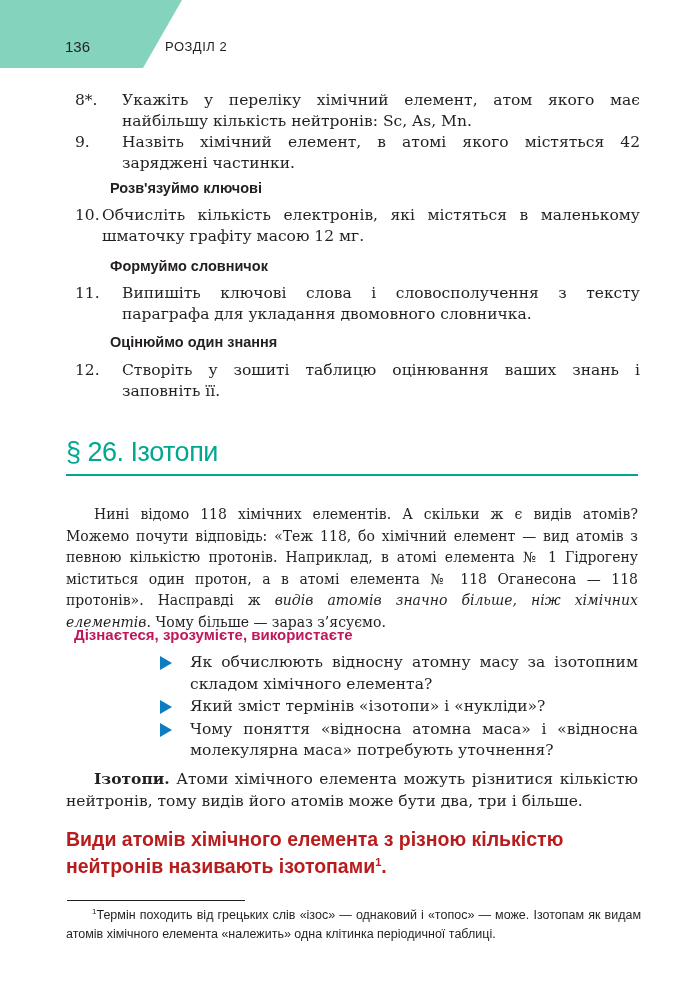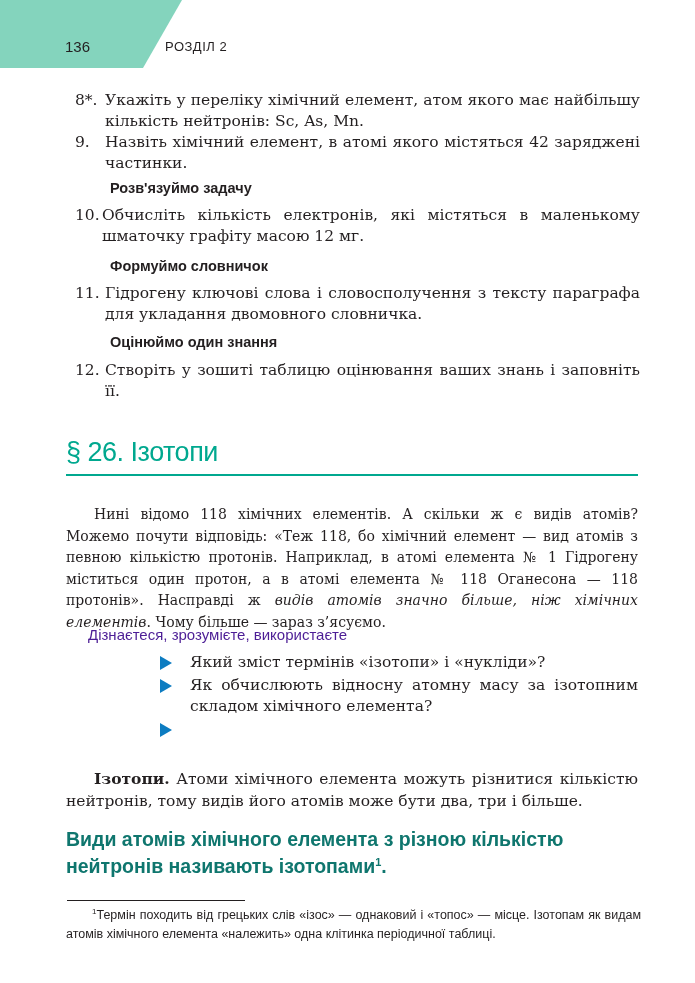--- a/index.html
+++ b/index.html
@@ -7,40 +7,40 @@
   .serif { font-family: "DejaVu Serif", "Liberation Serif", serif; }
   .sans { font-family: "Liberation Sans", "DejaVu Sans", sans-serif; }
 
   .header-band { position: absolute; left: 0; top: 0; width: 182px; height: 68px; }
   .header-band svg { display: block; }
   .page-number { position: absolute; left: 65px; top: 38px; font-size: 15px; color: #231f20; }
   .section-label { position: absolute; left: 165px; top: 39px; font-size: 13px; letter-spacing: 0.5px; color: #231f20; }
 
   .task { position: absolute; left: 75px; width: 565px; font-size: 15.5px; line-height: 21px; }
   .task .num { position: absolute; left: 0; top: 0; }
-  .task .text { margin-left: 30px; display: block; text-align: justify; }
+  .task .text { margin-left: 47px; display: block; text-align: justify; }
   .task.tight .text { margin-left: 27px; }
 
   .subhead { position: absolute; left: 110px; font-size: 14.5px; font-weight: bold; }
 
   .para-title { position: absolute; left: 66px; top: 437px; font-size: 27px; font-weight: normal; color: #00a88f; letter-spacing: -0.5px; }
   .para-rule { position: absolute; left: 66px; top: 474px; width: 572px; height: 2px; background: #00a88f; }
 
   .intro { position: absolute; left: 66px; top: 504px; width: 572px; font-size: 14px; line-height: 21.5px; text-align: justify; text-indent: 28px; }
   .intro i { font-style: italic; }
 
-  .learn-head { position: absolute; left: 88px; top: 626px; font-size: 15px; font-weight: normal; color: #4c1d95; }
+  .learn-head { position: absolute; left: 74px; top: 626px; font-size: 15px; font-weight: bold; color: #be185d; }
   .bullets { position: absolute; left: 160px; top: 652px; width: 478px; }
   .bullet { position: relative; padding-left: 30px; font-size: 15.5px; line-height: 21.5px; margin-bottom: 1px; text-align: justify; }
   .bullet .arrow { position: absolute; left: 0; top: 4px; width: 0; height: 0; border-top: 7px solid transparent; border-bottom: 7px solid transparent; border-left: 12px solid #0d7cc1; }
 
   .body2 { position: absolute; left: 66px; top: 768px; width: 572px; font-size: 15.5px; line-height: 22px; text-align: justify; text-indent: 28px; }
   .body2 b { font-weight: bold; }
 
-  .defn { position: absolute; left: 66px; top: 826px; width: 575px; font-size: 19.5px; line-height: 27px; font-weight: bold; color: #0f766e; }
+  .defn { position: absolute; left: 66px; top: 826px; width: 575px; font-size: 19.5px; line-height: 27px; font-weight: bold; color: #b91c1c; }
   .defn sup { font-size: 11px; vertical-align: super; line-height: 0; }
 
   .fn-rule { position: absolute; left: 67px; top: 900px; width: 178px; height: 1px; background: #231f20; }
   .footnote { position: absolute; left: 66px; top: 906px; width: 575px; font-size: 12.5px; line-height: 19px; text-indent: 26px; text-align: justify; }
   .footnote sup { font-size: 8px; vertical-align: super; line-height: 0; }
 </style>
 </head>
 <body>
 
 <div class="header-band">
@@ -53,56 +53,57 @@
 
 <div class="task serif" style="top:90px;">
   <span class="num">8*.</span>
   <span class="text">Укажіть у переліку хімічний елемент, атом якого має найбільшу кількість нейтронів: Sc, As, Mn.</span>
 </div>
 <div class="task serif" style="top:132px;">
   <span class="num">9.</span>
   <span class="text">Назвіть хімічний елемент, в атомі якого містяться 42 заряджені частинки.</span>
 </div>
 
-<div class="subhead sans" style="top:180px;">Розв'язуймо задачу</div>
+<div class="subhead sans" style="top:180px;">Розв'язуймо ключові</div>
 <div class="task tight serif" style="top:205px;">
   <span class="num">10.</span>
   <span class="text">Обчисліть кількість електронів, які містяться в маленькому шматочку графіту масою 12 мг.</span>
 </div>
 
 <div class="subhead sans" style="top:258px;">Формуймо словничок</div>
 <div class="task serif" style="top:283px;">
   <span class="num">11.</span>
-  <span class="text">Гідрогену ключові слова і словосполучення з тексту параграфа для укладання двомовного словничка.</span>
+  <span class="text">Випишіть ключові слова і словосполучення з тексту параграфа для укладання двомовного словничка.</span>
 </div>
 
 <div class="subhead sans" style="top:334px;">Оцінюймо один знання</div>
 <div class="task serif" style="top:360px;">
   <span class="num">12.</span>
   <span class="text">Створіть у зошиті таблицю оцінювання ваших знань і заповніть її.</span>
 </div>
 
 <div class="para-title sans">§ 26. Ізотопи</div>
 <div class="para-rule"></div>
 
 <div class="intro serif"><span>Нині відомо 118 хімічних елементів. А скільки ж є видів атомів? Можемо почути відповідь: «Теж 118, бо хімічний елемент — вид атомів з певною кількістю протонів. Наприклад, в атомі елемента № 1 Гідрогену міститься один протон, а в атомі елемента № 118 Оганесона — 118 протонів». Насправді ж </span><i>видів атомів значно більше, ніж хімічних елементів</i><span>. Чому більше — зараз з’ясуємо.</span></div>
 
 <div class="learn-head sans">Дізнаєтеся, зрозумієте, використаєте</div>
 <div class="bullets serif">
   <div class="bullet">
     <span class="arrow"></span>
+    <span>Як обчислюють відносну атомну масу за ізотопним складом хімічного елемента?</span>
+  </div>
+  <div class="bullet">
+    <span class="arrow"></span>
     <span>Який зміст термінів «ізотопи» і «нукліди»?</span>
   </div>
   <div class="bullet">
     <span class="arrow"></span>
-    <span>Як обчислюють відносну атомну масу за ізотопним складом хімічного елемента?</span>
-  </div>
-  <div class="bullet">
-    <span class="arrow"></span>
+    <span>Чому поняття «відносна атомна маса» і «відносна молекулярна маса» потребують уточнення?</span>
   </div>
 </div>
 
 <div class="body2 serif"><b>Ізотопи.</b><span> Атоми хімічного елемента можуть різнитися кількістю нейтронів, тому видів його атомів може бути два, три і більше.</span></div>
 
 <div class="defn sans"><span>Види атомів хімічного елемента з різною кількістю нейтронів називають ізотопами</span><sup>1</sup><span>.</span></div>
 
 <div class="fn-rule"></div>
-<div class="footnote sans"><sup>1</sup><span>Термін походить від грецьких слів «ізос» — однаковий і «топос» — місце. Ізотопам як видам атомів хімічного елемента «належить» одна клітинка періодичної таблиці.</span></div>
+<div class="footnote sans"><sup>1</sup><span>Термін походить від грецьких слів «ізос» — однаковий і «топос» — може. Ізотопам як видам атомів хімічного елемента «належить» одна клітинка періодичної таблиці.</span></div>
 
 </body></html>

